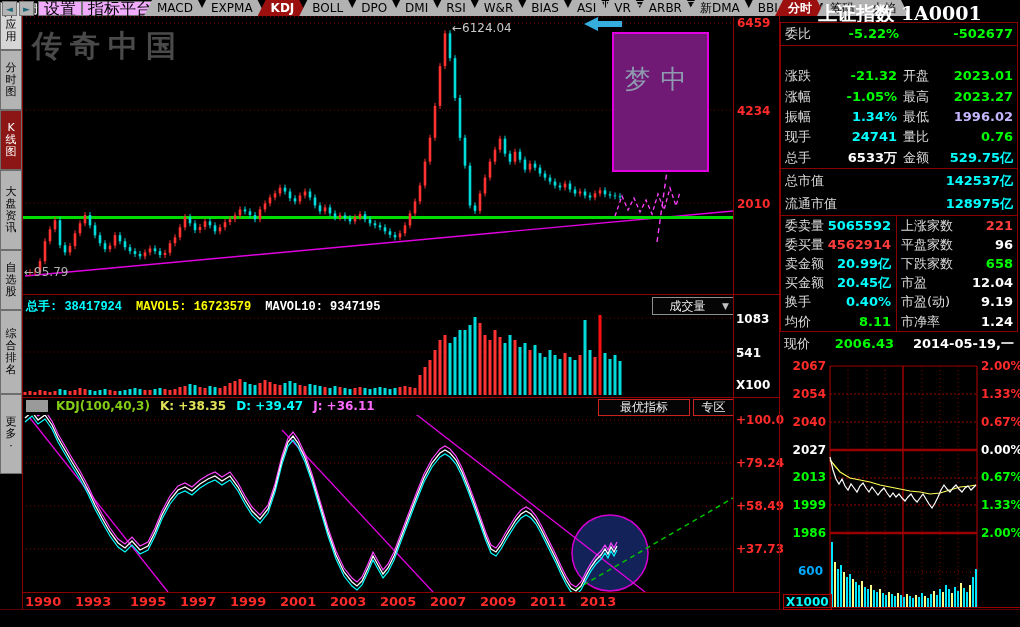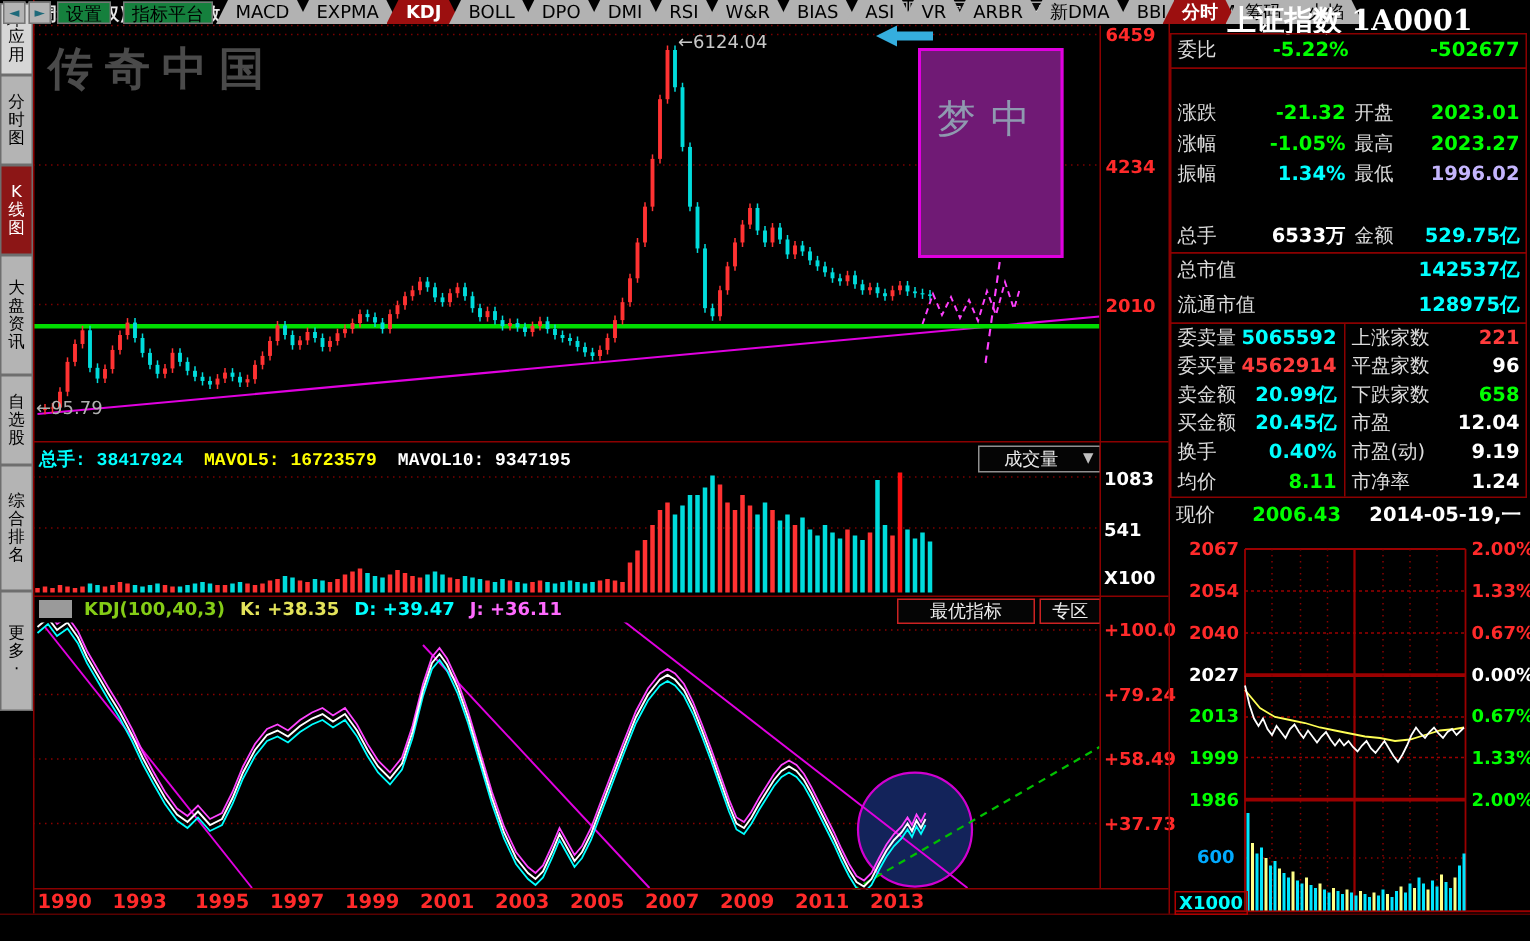--- a/index.html
+++ b/index.html
@@ -40,22 +40,22 @@
   #kdj-header .handle{width:22px;height:12px;background:#9a9a9a;margin-right:8px;}
   #kdj-header span{margin-right:10px;}
   .kdj-btn{position:absolute;top:399px;height:15px;border:1px solid #c22;color:#ededed;font-size:12px;
            line-height:15px;text-align:center;background:#050505;}
   
   .year-lbl{position:absolute;top:594px;color:#ff2a2a;font-size:13px;font-weight:bold;}
   
   #btoolbar{left:0;top:610px;width:1020px;height:17px;background:#000;}
   .nav-btn{position:absolute;top:1px;width:15px;height:15px;background:#b4b4b4;border:1px solid #777;
            color:#1e6a7a;font-size:9px;line-height:14px;text-align:center;box-sizing:border-box;}
-  .sq-btn{position:absolute;top:1px;height:15px;background:#15803d;border:1px solid #777;color:#000;
-          font-size:12px;line-height:14px;text-align:center;box-sizing:border-box;padding:0 5px;}
+  .sq-btn{position:absolute;top:1px;height:15px;background:#f0abfc;border:1px solid #777;color:#000;
+          font-size:16px;line-height:14px;text-align:center;box-sizing:border-box;padding:0 5px;}
   .tabrow{position:absolute;top:0;display:flex;}
   .tab{clip-path:polygon(8px 0,calc(100% - 8px) 0,100% 100%,0 100%);background:#b2b2b2;color:#000;
        font-size:12px;padding:1px 13px 0 13px;margin-left:-8px;height:16px;line-height:15px;box-sizing:border-box;}
   .tab.active{background:#9c0f0f;color:#fff;font-weight:bold;}
   
   #qpanel{left:780px;top:0;width:240px;height:610px;}
   .q-title{position:absolute;left:0;top:1px;width:240px;text-align:center;color:#fff;font-weight:bold;
            font-size:19px;font-family:"DejaVu Serif","Liberation Serif",serif;}
   .q-sec{position:absolute;left:0;width:238px;border:1px solid #8b0000;box-sizing:border-box;}
   .q-row{position:relative;font-size:13px;}
@@ -626,20 +626,26 @@
           <span class="q-cell q-val" style="left: 44px; width: 72px; text-align: right; color: rgb(0, 255, 0);">-1.05%</span>
           <span class="q-cell q-label" style="left: 122px;">最高</span>
           <span class="q-cell q-val" style="left: 158px; width: 74px; text-align: right; color: rgb(0, 255, 0);">2023.27</span>
         </div>
         <div class="q-row" style="height: 20.3px; line-height: 20.3px; top: 60.9px; position: absolute; width: 100%;">
           <span class="q-cell q-label" style="left: 4px;">振幅</span>
           <span class="q-cell q-val" style="left: 44px; width: 72px; text-align: right; color: rgb(0, 255, 255);">1.34%</span>
           <span class="q-cell q-label" style="left: 122px;">最低</span>
           <span class="q-cell q-val" style="left: 158px; width: 74px; text-align: right; color: #c4b5fd;">1996.02</span>
         </div>
+        <div class="q-row" style="height: 20.3px; line-height: 20.3px; top: 81.2px; position: absolute; width: 100%;">
+          <span class="q-cell q-label" style="left: 4px;">现手</span>
+          <span class="q-cell q-val" style="left: 44px; width: 72px; text-align: right; color: rgb(0, 255, 255);">24741</span>
+          <span class="q-cell q-label" style="left: 122px;">量比</span>
+          <span class="q-cell q-val" style="left: 158px; width: 74px; text-align: right; color: rgb(0, 255, 0);">0.76</span>
+        </div>
         <div class="q-row" style="height: 20.3px; line-height: 20.3px; top: 101.5px; position: absolute; width: 100%;">
           <span class="q-cell q-label" style="left: 4px;">总手</span>
           <span class="q-cell q-val" style="left: 44px; width: 72px; text-align: right; color: rgb(255, 255, 255);">6533万</span>
           <span class="q-cell q-label" style="left: 122px;">金额</span>
           <span class="q-cell q-val" style="left: 158px; width: 74px; text-align: right; color: rgb(0, 255, 255);">529.75亿</span>
         </div>
       </div>
       <div class="q-sec" style="top: 168px; height: 48px;">
         <div class="q-row" style="height: 23px; line-height: 23px; top: 0px; position: absolute; width: 100%;">
           <span class="q-cell q-label" style="left: 4px;">总市值</span>

